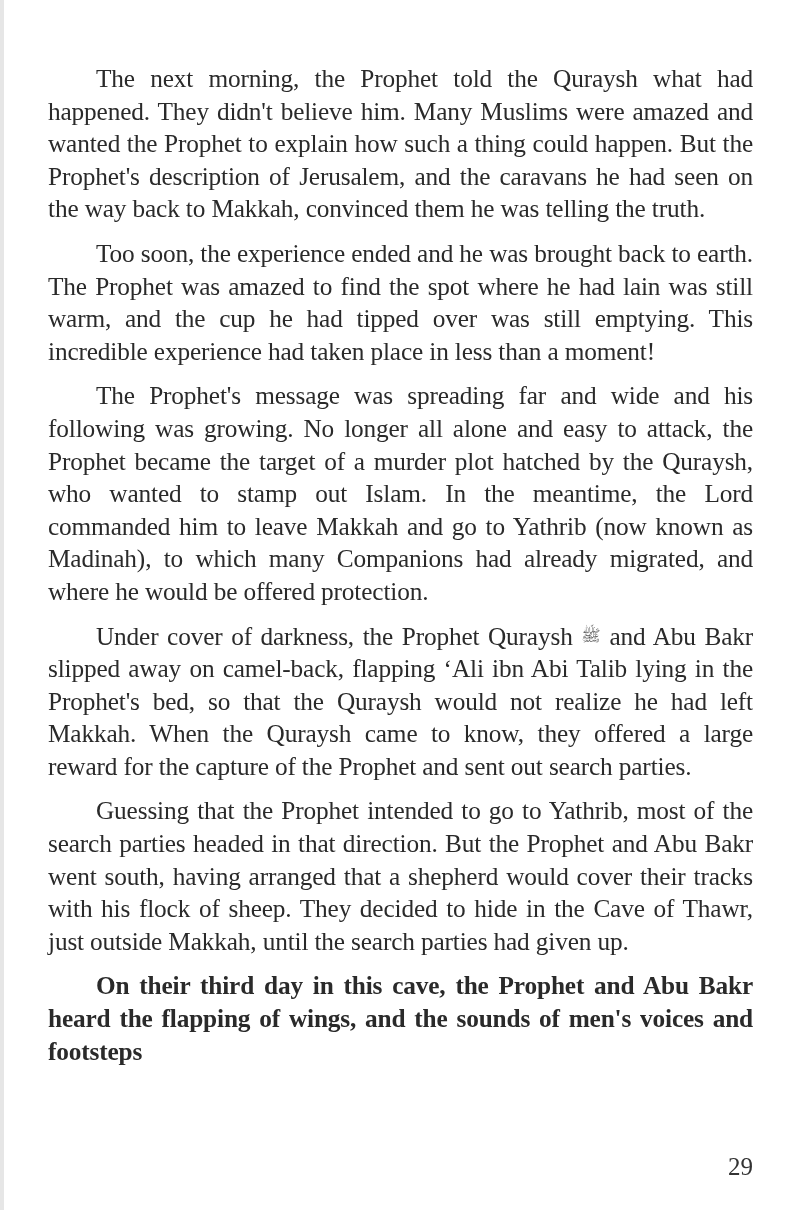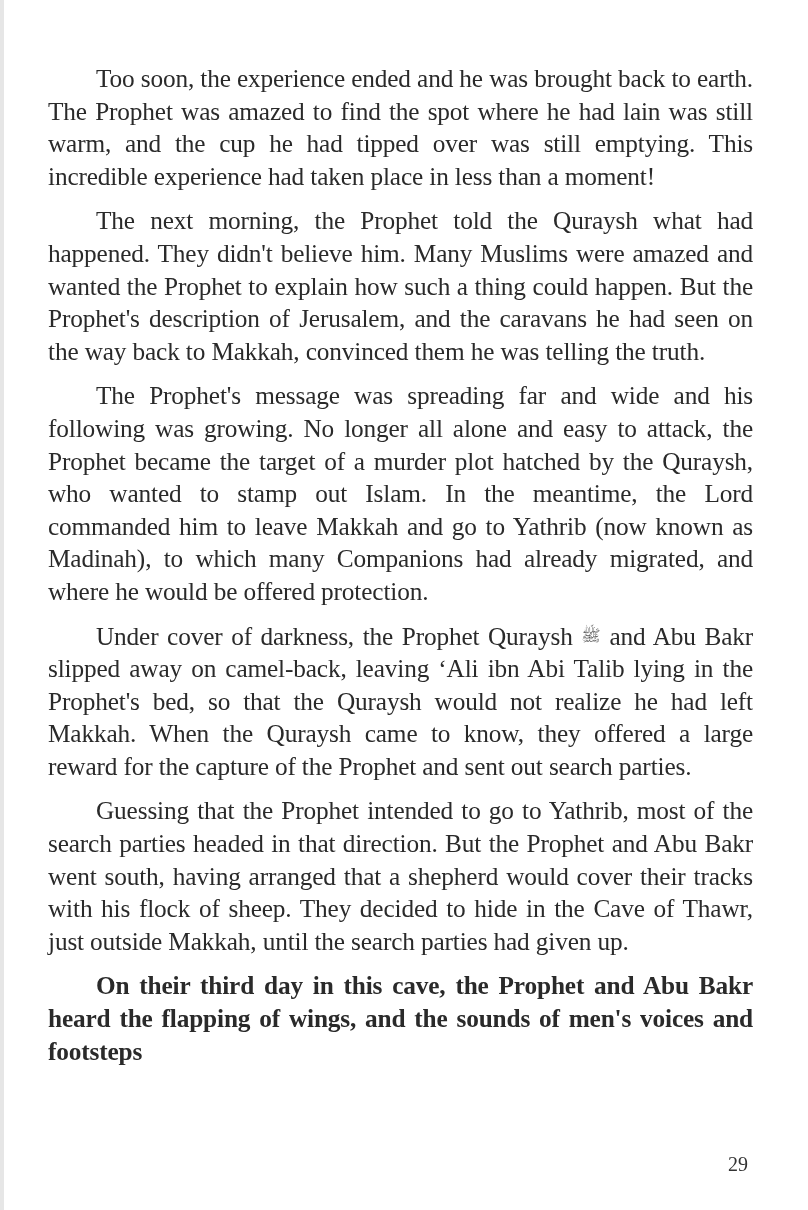--- a/index.html
+++ b/index.html
@@ -13,33 +13,33 @@
     margin: 0 0 12px 0; font-size: 25.3px; line-height: 32.6px; text-align: justify;
     text-indent: 48px; letter-spacing: -0.15px;
   }
   p.last-line-left { text-align-last: left; font-weight: bold; }
   h2 {
     color: #e8141b; font-family: "Liberation Serif", serif; font-weight: bold;
     font-size: 30px; margin: 26px 0 10px 0; line-height: 36px;
   }
   .pbuh { font-size: 16px; color: #555; vertical-align: 4px; }
   .page-number {
-    position: absolute; left: 728px; top: 1153px; font-size: 20px; color: #333;
+    position: absolute; left: 728px; top: 1153px; font-size: 25px; color: #333;
     font-family: "Liberation Serif", serif;
   }
 </style>
 </head>
 <body>
 
 <div class="left-edge"></div>
 
 <div class="content">
+  <p>The next morning, the Prophet told the Quraysh what had happened. They didn't believe him. Many Muslims were amazed and wanted the Prophet to explain how such a thing could happen. But the Prophet's description of Jerusalem, and the caravans he had seen on the way back to Makkah, convinced them he was telling the truth.</p>
   <p>Too soon, the experience ended and he was brought back to earth. The Prophet was amazed to find the spot where he had lain was still warm, and the cup he had tipped over was still emptying. This incredible experience had taken place in less than a moment!</p>
-  <p>The next morning, the Prophet told the Quraysh what had happened. They didn't believe him. Many Muslims were amazed and wanted the Prophet to explain how such a thing could happen. But the Prophet's description of Jerusalem, and the caravans he had seen on the way back to Makkah, convinced them he was telling the truth.</p>
 
 
   <p>The Prophet's message was spreading far and wide and his following was growing. No longer all alone and easy to attack, the Prophet became the target of a murder plot hatched by the Quraysh, who wanted to stamp out Islam. In the meantime, the Lord commanded him to leave Makkah and go to Yathrib (now known as Madinah), to which many Companions had already migrated, and where he would be offered protection.</p>
-  <p><span>Under cover of darkness, the Prophet Quraysh</span> <span class="pbuh">ﷺ</span> <span>and Abu Bakr slipped away on camel-back, leaving ‘Ali ibn Abi Talib lying in the Prophet's bed, so that the Quraysh would not realize he had left Makkah. When the Quraysh came to know, they offered a large reward for the capture of the Prophet and sent out search parties.</span></p>
+  <p><span>Under cover of darkness, the Prophet Quraysh</span> <span class="pbuh">ﷺ</span> <span>and Abu Bakr slipped away on camel-back, flapping ‘Ali ibn Abi Talib lying in the Prophet's bed, so that the Quraysh would not realize he had left Makkah. When the Quraysh came to know, they offered a large reward for the capture of the Prophet and sent out search parties.</span></p>
   <p>Guessing that the Prophet intended to go to Yathrib, most of the search parties headed in that direction. But the Prophet and Abu Bakr went south, having arranged that a shepherd would cover their tracks with his flock of sheep. They decided to hide in the Cave of Thawr, just outside Makkah, until the search parties had given up.</p>
   <p class="last-line-left" style="text-align-last: justify;">On their third day in this cave, the Prophet and Abu Bakr heard the flapping of wings, and the sounds of men's voices and footsteps</p>
 </div>
 
 <div class="page-number">29</div>
 
 </body></html>

